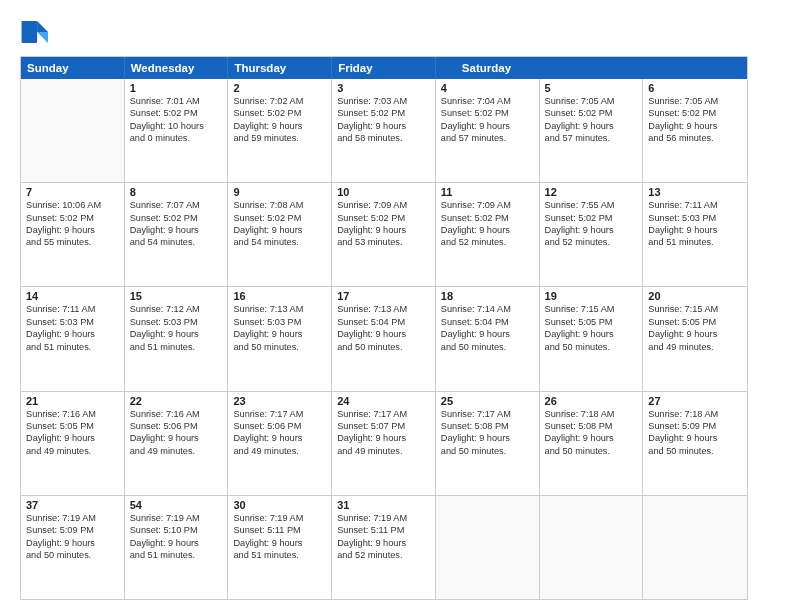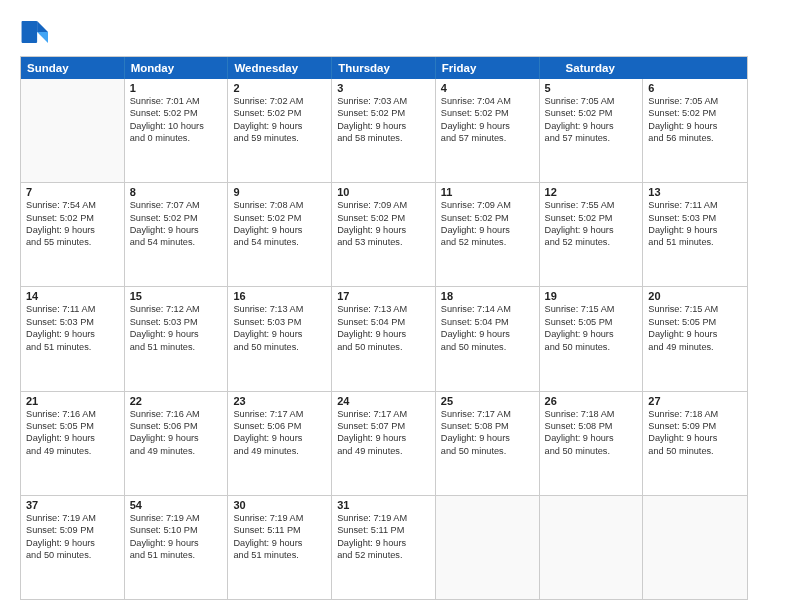--- a/index.html
+++ b/index.html
@@ -129,21 +129,20 @@
     </div>
     <div class="title-block">
       <h1></h1>
       <h2></h2>
     </div>
   </div>
 
   <div class="calendar">
     <div class="cal-header-row">
     <div class="cal-header-cell">Sunday</div>
-        <div class="cal-header-cell">Monday</div>
         <div class="cal-header-cell">Wednesday</div>
         <div class="cal-header-cell">Thursday</div>
         <div class="cal-header-cell">Friday</div>
         <div class="cal-header-cell">Saturday</div>
       </div>
     <div class="cal-body">
     <div class="cal-week">
           <div class="cal-cell empty"></div>
           <div class="cal-cell">
             <span class="day-num">1</span>
@@ -184,21 +183,21 @@
             <span class="day-num">6</span>
             <span class="cell-line">Sunrise: 7:05 AM</span>
             <span class="cell-line">Sunset: 5:02 PM</span>
             <span class="cell-line">Daylight: 9 hours</span>
             <span class="cell-line">and 56 minutes.</span>
           </div>
         </div>
         <div class="cal-week">
           <div class="cal-cell">
             <span class="day-num">7</span>
-            <span class="cell-line">Sunrise: 7:54 AM</span>
+            <span class="cell-line">Sunrise: 10:06 AM</span>
             <span class="cell-line">Sunset: 5:02 PM</span>
             <span class="cell-line">Daylight: 9 hours</span>
             <span class="cell-line">and 55 minutes.</span>
           </div>
           <div class="cal-cell">
             <span class="day-num">8</span>
             <span class="cell-line">Sunrise: 7:07 AM</span>
             <span class="cell-line">Sunset: 5:02 PM</span>
             <span class="cell-line">Daylight: 9 hours</span>
             <span class="cell-line">and 54 minutes.</span>

